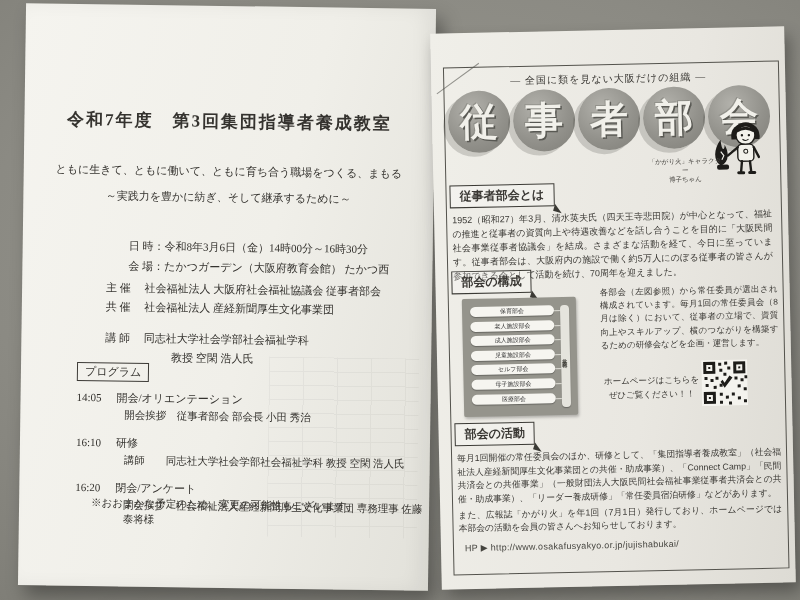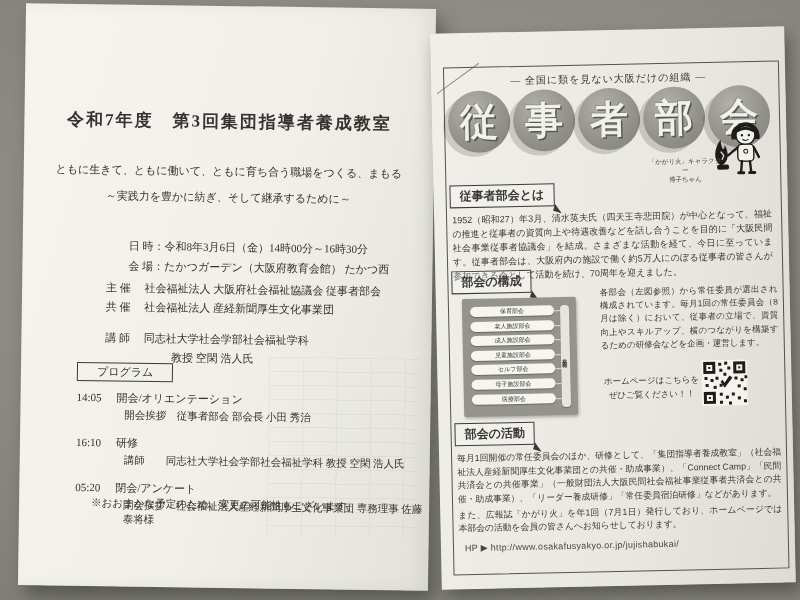--- a/index.html
+++ b/index.html
@@ -19,21 +19,21 @@
                repeating-linear-gradient(90deg,#444 0 1px,transparent 1px 34px);}
   .ld-title{position:absolute;left:0;top:104px;width:100%;text-align:center;
     font-size:17px;font-weight:bold;letter-spacing:2px;}
   .ld-sub1{position:absolute;left:0;top:158px;width:100%;text-align:center;font-size:11px;}
   .ld-sub2{position:absolute;left:0;top:184px;width:100%;text-align:center;font-size:11px;}
   .ld-info{position:absolute;left:106px;top:232px;font-size:11px;line-height:1.8;}
   .ld-hosts{position:absolute;left:84px;top:274px;font-size:11px;line-height:1.7;}
   .ld-hosts .gap{margin-top:13px;}
   .ld-hosts .indent{padding-left:66px;}
   .ld-prog-head{position:absolute;left:56px;top:358px;font-size:11px;
-    border:1px solid #3c3a36;padding:1px 19px;display:inline-block;}
+    border:1px solid #3c3a36;padding:1px 7px;display:inline-block;}
   .ld-program{position:absolute;left:56px;top:386px;font-size:11px;}
   .prog-row{margin-bottom:13px;}
   .prog-time{display:inline-block;width:40px;}
   .prog-line2{padding-left:48px;margin-top:3px;font-size:10.5px;}
   .ld-foot{position:absolute;left:0;top:492px;width:100%;text-align:center;font-size:10.5px;}
   
   .paper-right{position:absolute;left:436px;top:30px;width:354px;height:556px;
     transform:rotate(-1.2deg);
     background:linear-gradient(100deg,#f0efe9 0%,#e9e7e1 60%,#dddbd4 100%);
     box-shadow:5px 9px 16px rgba(0,0,0,.33);
@@ -111,21 +111,21 @@
     <div class="ld-program">
       <div class="prog-row">
         <div><span class="prog-time">14:05</span><span>開会/オリエンテーション</span></div>
         <div class="prog-line2">開会挨拶　従事者部会 部会長 小田 秀治</div>
       </div>
       <div class="prog-row">
         <div><span class="prog-time">16:10</span><span>研修</span></div>
         <div class="prog-line2">講師　　同志社大学社会学部社会福祉学科 教授 空閑 浩人氏</div>
       </div>
       <div class="prog-row">
-        <div><span class="prog-time">05:20</span><span>閉会/アンケート</span></div>
+        <div><span class="prog-time">16:20</span><span>閉会/アンケート</span></div>
         <div class="prog-line2">閉会挨拶　社会福祉法人産経新聞厚生文化事業団 専務理事 佐藤 泰将様</div>
       </div>
     </div>
     <div class="ld-foot">※おおまかな予定のため、変更の可能性もございます。</div>
   </div>
 
   <div class="paper-right">
     <div class="rd-crease"></div>
     <div class="rd-frame"></div>
     <div class="rd-tagline">― 全国に類を見ない大阪だけの組織 ―</div>

